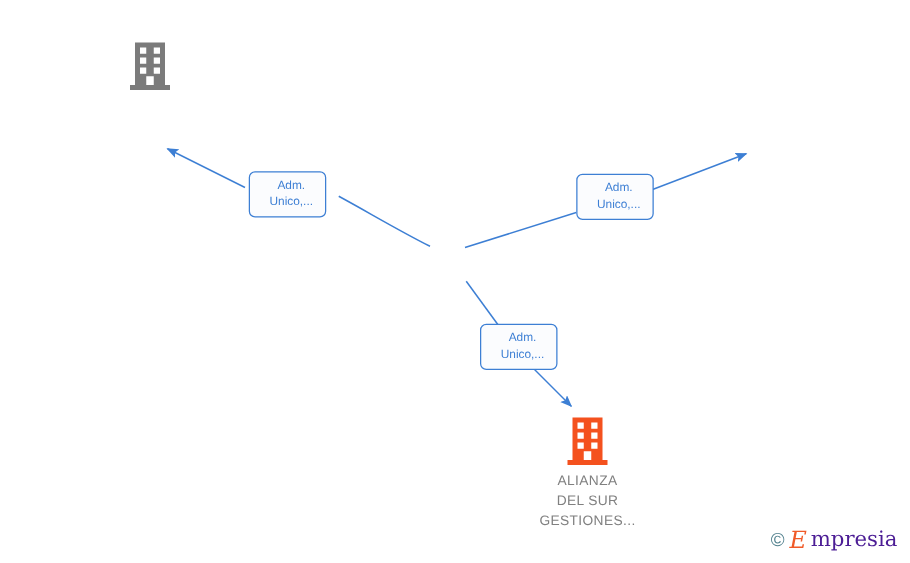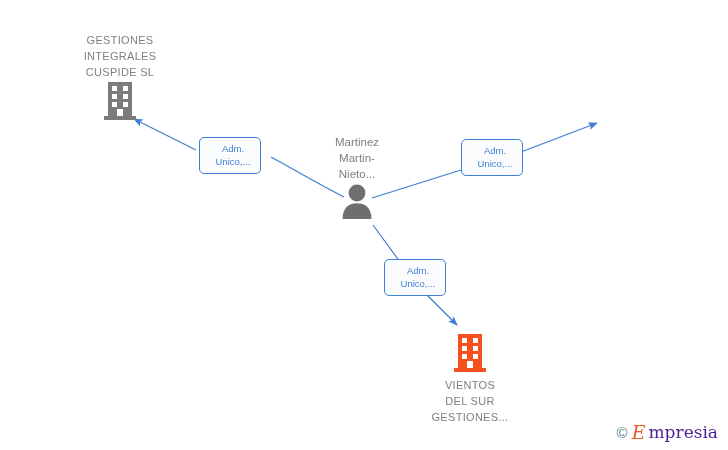--- a/index.html
+++ b/index.html
@@ -106,66 +106,52 @@
     <path d="M 372 198 L 461 170" stroke="#3d7fd4" stroke-width="1.2" fill="none"></path>
 
     <path d="M 521 152 L 597 123" stroke="#3d7fd4" stroke-width="1.2" fill="none" marker-end="url(#arrowhead)"></path>
 
     <path d="M 373 225 L 400 262" stroke="#3d7fd4" stroke-width="1.2" fill="none"></path>
 
     <path d="M 425 293 L 457 325" stroke="#3d7fd4" stroke-width="1.2" fill="none" marker-end="url(#arrowhead)"></path>
   </svg>
 
   <div class="node" style="left: 40px; top: 32px; width: 160px;">
-    <div class="node-label">GESTIONES
-INTEGRALES
-CUSPIDE  SL</div>
     <span class="icon-wrap">
       <svg width="40" height="42" viewBox="0 0 40 42" aria-hidden="true">
         <rect x="8" y="2" width="24" height="34" fill="#7b7b7b"></rect>
         <rect x="4" y="36" width="32" height="4" fill="#7b7b7b"></rect>
         <rect x="12" y="6" width="5" height="5" fill="#ffffff"></rect>
         <rect x="23" y="6" width="5" height="5" fill="#ffffff"></rect>
         <rect x="12" y="14" width="5" height="5" fill="#ffffff"></rect>
         <rect x="23" y="14" width="5" height="5" fill="#ffffff"></rect>
         <rect x="12" y="22" width="5" height="5" fill="#ffffff"></rect>
         <rect x="23" y="22" width="5" height="5" fill="#ffffff"></rect>
         <rect x="17" y="29" width="6" height="7" fill="#ffffff"></rect>
       </svg>
     </span>
   </div>
 
 
-  <div class="node" style="left: 307px; top: 134px; width: 100px;">
-    <div class="node-label person">Martinez
-Martin-
-Nieto...</div>
-    <span class="icon-wrap">
-      <svg width="36" height="38" viewBox="0 0 36 38" aria-hidden="true">
-        <circle cx="18" cy="11" r="8.4" fill="#6e6e6e"></circle>
-        <path d="M3.6 37 C3.6 25.5 10 21.2 18 21.2 C26 21.2 32.4 25.5 32.4 37 Z" fill="#6e6e6e"></path>
-      </svg>
-    </span>
-  </div>
 
   <div class="node" style="left: 410px; top: 332px; width: 120px;">
     <span class="icon-wrap">
       <svg width="40" height="42" viewBox="0 0 40 42" aria-hidden="true">
         <rect x="8" y="2" width="24" height="34" fill="#f4511e"></rect>
         <rect x="4" y="36" width="32" height="4" fill="#f4511e"></rect>
         <rect x="12" y="6" width="5" height="5" fill="#ffffff"></rect>
         <rect x="23" y="6" width="5" height="5" fill="#ffffff"></rect>
         <rect x="12" y="14" width="5" height="5" fill="#ffffff"></rect>
         <rect x="23" y="14" width="5" height="5" fill="#ffffff"></rect>
         <rect x="12" y="22" width="5" height="5" fill="#ffffff"></rect>
         <rect x="23" y="22" width="5" height="5" fill="#ffffff"></rect>
         <rect x="17" y="29" width="6" height="7" fill="#ffffff"></rect>
       </svg>
     </span>
-    <div class="node-label" style="margin-top: 3px;">VIENTOS
+    <div class="node-label" style="margin-top: 3px;">ALIANZA
 DEL SUR
 GESTIONES...</div>
   </div>
 
   <div class="edge-label" style="left: 199px; top: 137px;">Adm.
 Unico,...</div>
 
   <div class="edge-label" style="left: 461px; top: 139px;">Adm.
 Unico,...</div>
 

